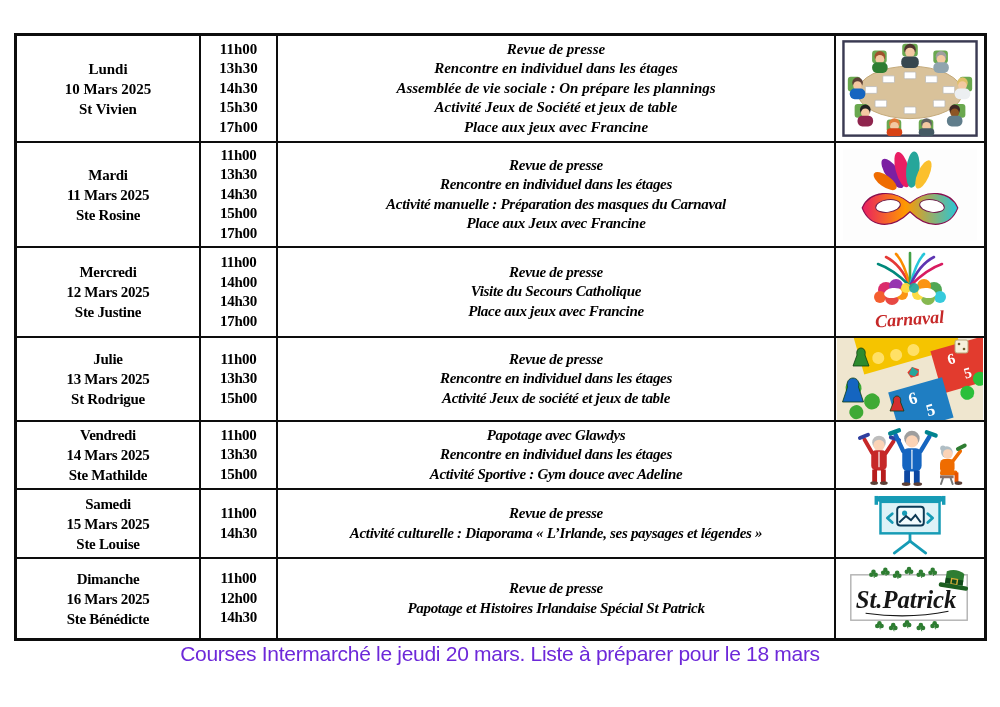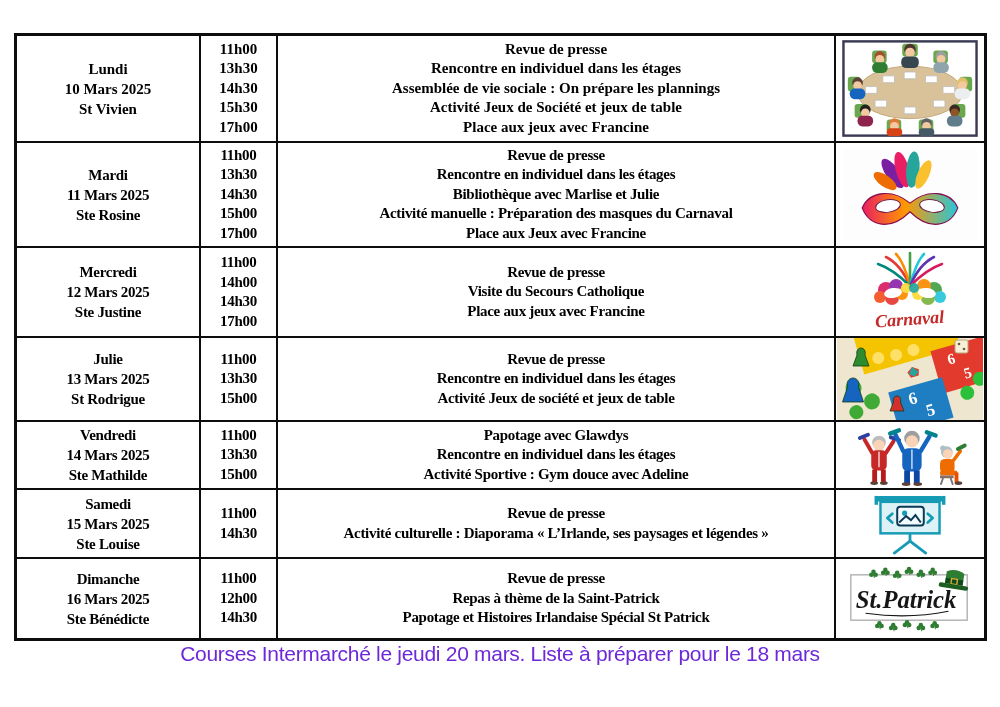--- a/index.html
+++ b/index.html
@@ -8,21 +8,21 @@
   .tbl{position:absolute;left:14px;top:33px;display:grid;
        grid-template-columns:184px 77px 558px 148px;
        grid-template-rows:107px 105px 90px 84px 68px 69px 79px;
        border:3px solid #0d0d0d;background:#fff;}
   .c{border-right:2px solid #0d0d0d;border-bottom:2px solid #0d0d0d;box-sizing:border-box;
      display:flex;flex-direction:column;justify-content:center;align-items:center;overflow:hidden;}
   .c.col4{border-right:none;}
   .c.rlast{border-bottom:none;}
   .day-line{font-weight:bold;font-size:15px;line-height:20px;text-align:center;}
   .time-line{font-weight:bold;font-size:15px;line-height:19.5px;text-align:center;}
-  .act-line{font-weight:bold;font-size:15px;line-height:19.5px;text-align:center;white-space:nowrap;}
+  .act-line{font-weight:bold;font-size:15px;line-height:19.5px;text-align:center;white-space:nowrap;font-style:italic;}
   .cond .act-line,.cond .time-line,.cond .day-line{letter-spacing:-0.3px;}
   .img-cell{padding:2px;}
   .footer{position:absolute;left:0;right:0;top:642px;text-align:center;
           font-family:"Liberation Sans", sans-serif;font-size:21px;letter-spacing:-0.3px;color:#6d28d9;}
   svg{display:block;}
 </style>
 </head>
 <body>
 
 <div class="page">
@@ -110,21 +110,20 @@
     <div class="c cond">
       <div class="time-line">11h00</div>
       <div class="time-line">13h30</div>
       <div class="time-line">14h30</div>
       <div class="time-line">15h00</div>
       <div class="time-line">17h00</div>
     </div>
     <div class="c cond">
       <div class="act-line">Revue de presse</div>
       <div class="act-line">Rencontre en individuel dans les étages</div>
-      <div class="act-line">Bibliothèque avec Marlise et Julie</div>
       <div class="act-line">Activité manuelle : Préparation des masques du Carnaval</div>
       <div class="act-line">Place aux Jeux avec Francine</div>
     </div>
     <div class="c col4 img-cell">
       <svg width="134" height="97" viewBox="0 0 140 96">
         <defs>
           <linearGradient id="g-mask" x1="0" y1="0" x2="1" y2="0">
             <stop offset="0" stop-color="#e91e63"></stop>
               <stop offset="0.45" stop-color="#ff9800"></stop>
               <stop offset="1" stop-color="#26c6da"></stop>
@@ -335,21 +334,20 @@
       <div class="day-line">16 Mars 2025</div>
       <div class="day-line">Ste Bénédicte</div>
     </div>
     <div class="c cond rlast">
       <div class="time-line">11h00</div>
       <div class="time-line">12h00</div>
       <div class="time-line">14h30</div>
     </div>
     <div class="c cond rlast">
       <div class="act-line">Revue de presse</div>
-      <div class="act-line">Repas à thème de la Saint-Patrick</div>
       <div class="act-line">Papotage et Histoires Irlandaise Spécial St Patrick</div>
     </div>
     <div class="c col4 rlast img-cell">
       <svg width="142" height="73" viewBox="0 0 142 74">
         <defs>
           <g id="clv" fill="#2e7d32">
             <circle cx="0" cy="-2" r="2.3"></circle>
               <circle cx="-2.2" cy="0.9" r="2.3"></circle>
               <circle cx="2.2" cy="0.9" r="2.3"></circle>
             <path d="M0,1 L0.9,4.2" stroke="#2e7d32" stroke-width="0.9"></path>

